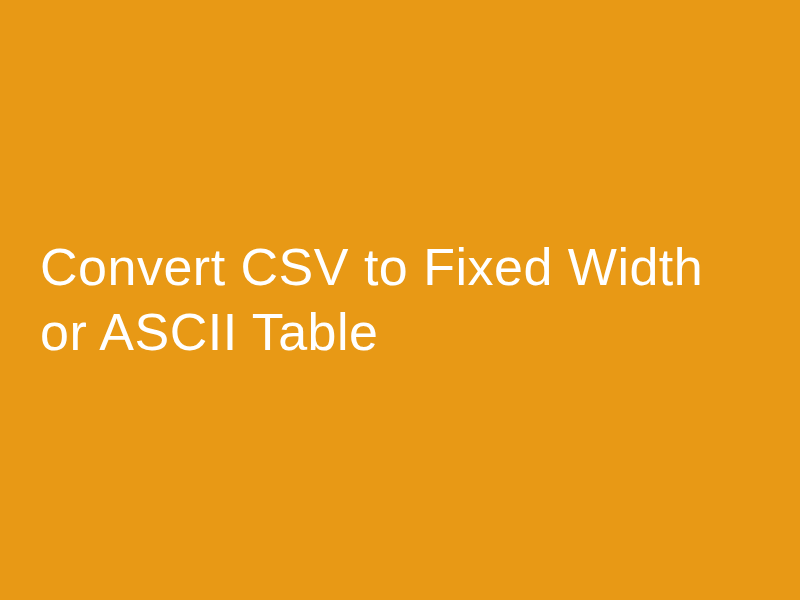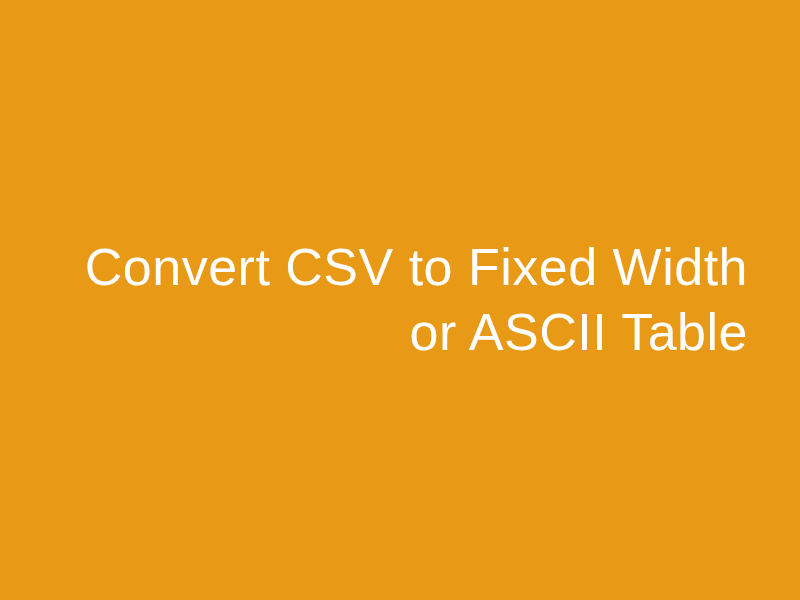--- a/index.html
+++ b/index.html
@@ -14,22 +14,22 @@
       display: flex;
       align-items: center;
       justify-content: center;
       font-family: -apple-system, BlinkMacSystemFont, "Segoe UI", Helvetica, Arial, sans-serif;
       overflow: hidden;
     }
     .title {
       color: #FFFFFF;
       font-size: 52px;
       font-weight: 400;
-      text-align: right;
+      text-align: left;
       line-height: 1.25;
-      padding: 0 52px;
+      padding: 0 40px;
       letter-spacing: 0.5px;
     }
   </style>
 </head>
 <body>
 
 <h1 class="title">Convert CSV to Fixed Width or ASCII Table</h1>
 
 </body></html>

